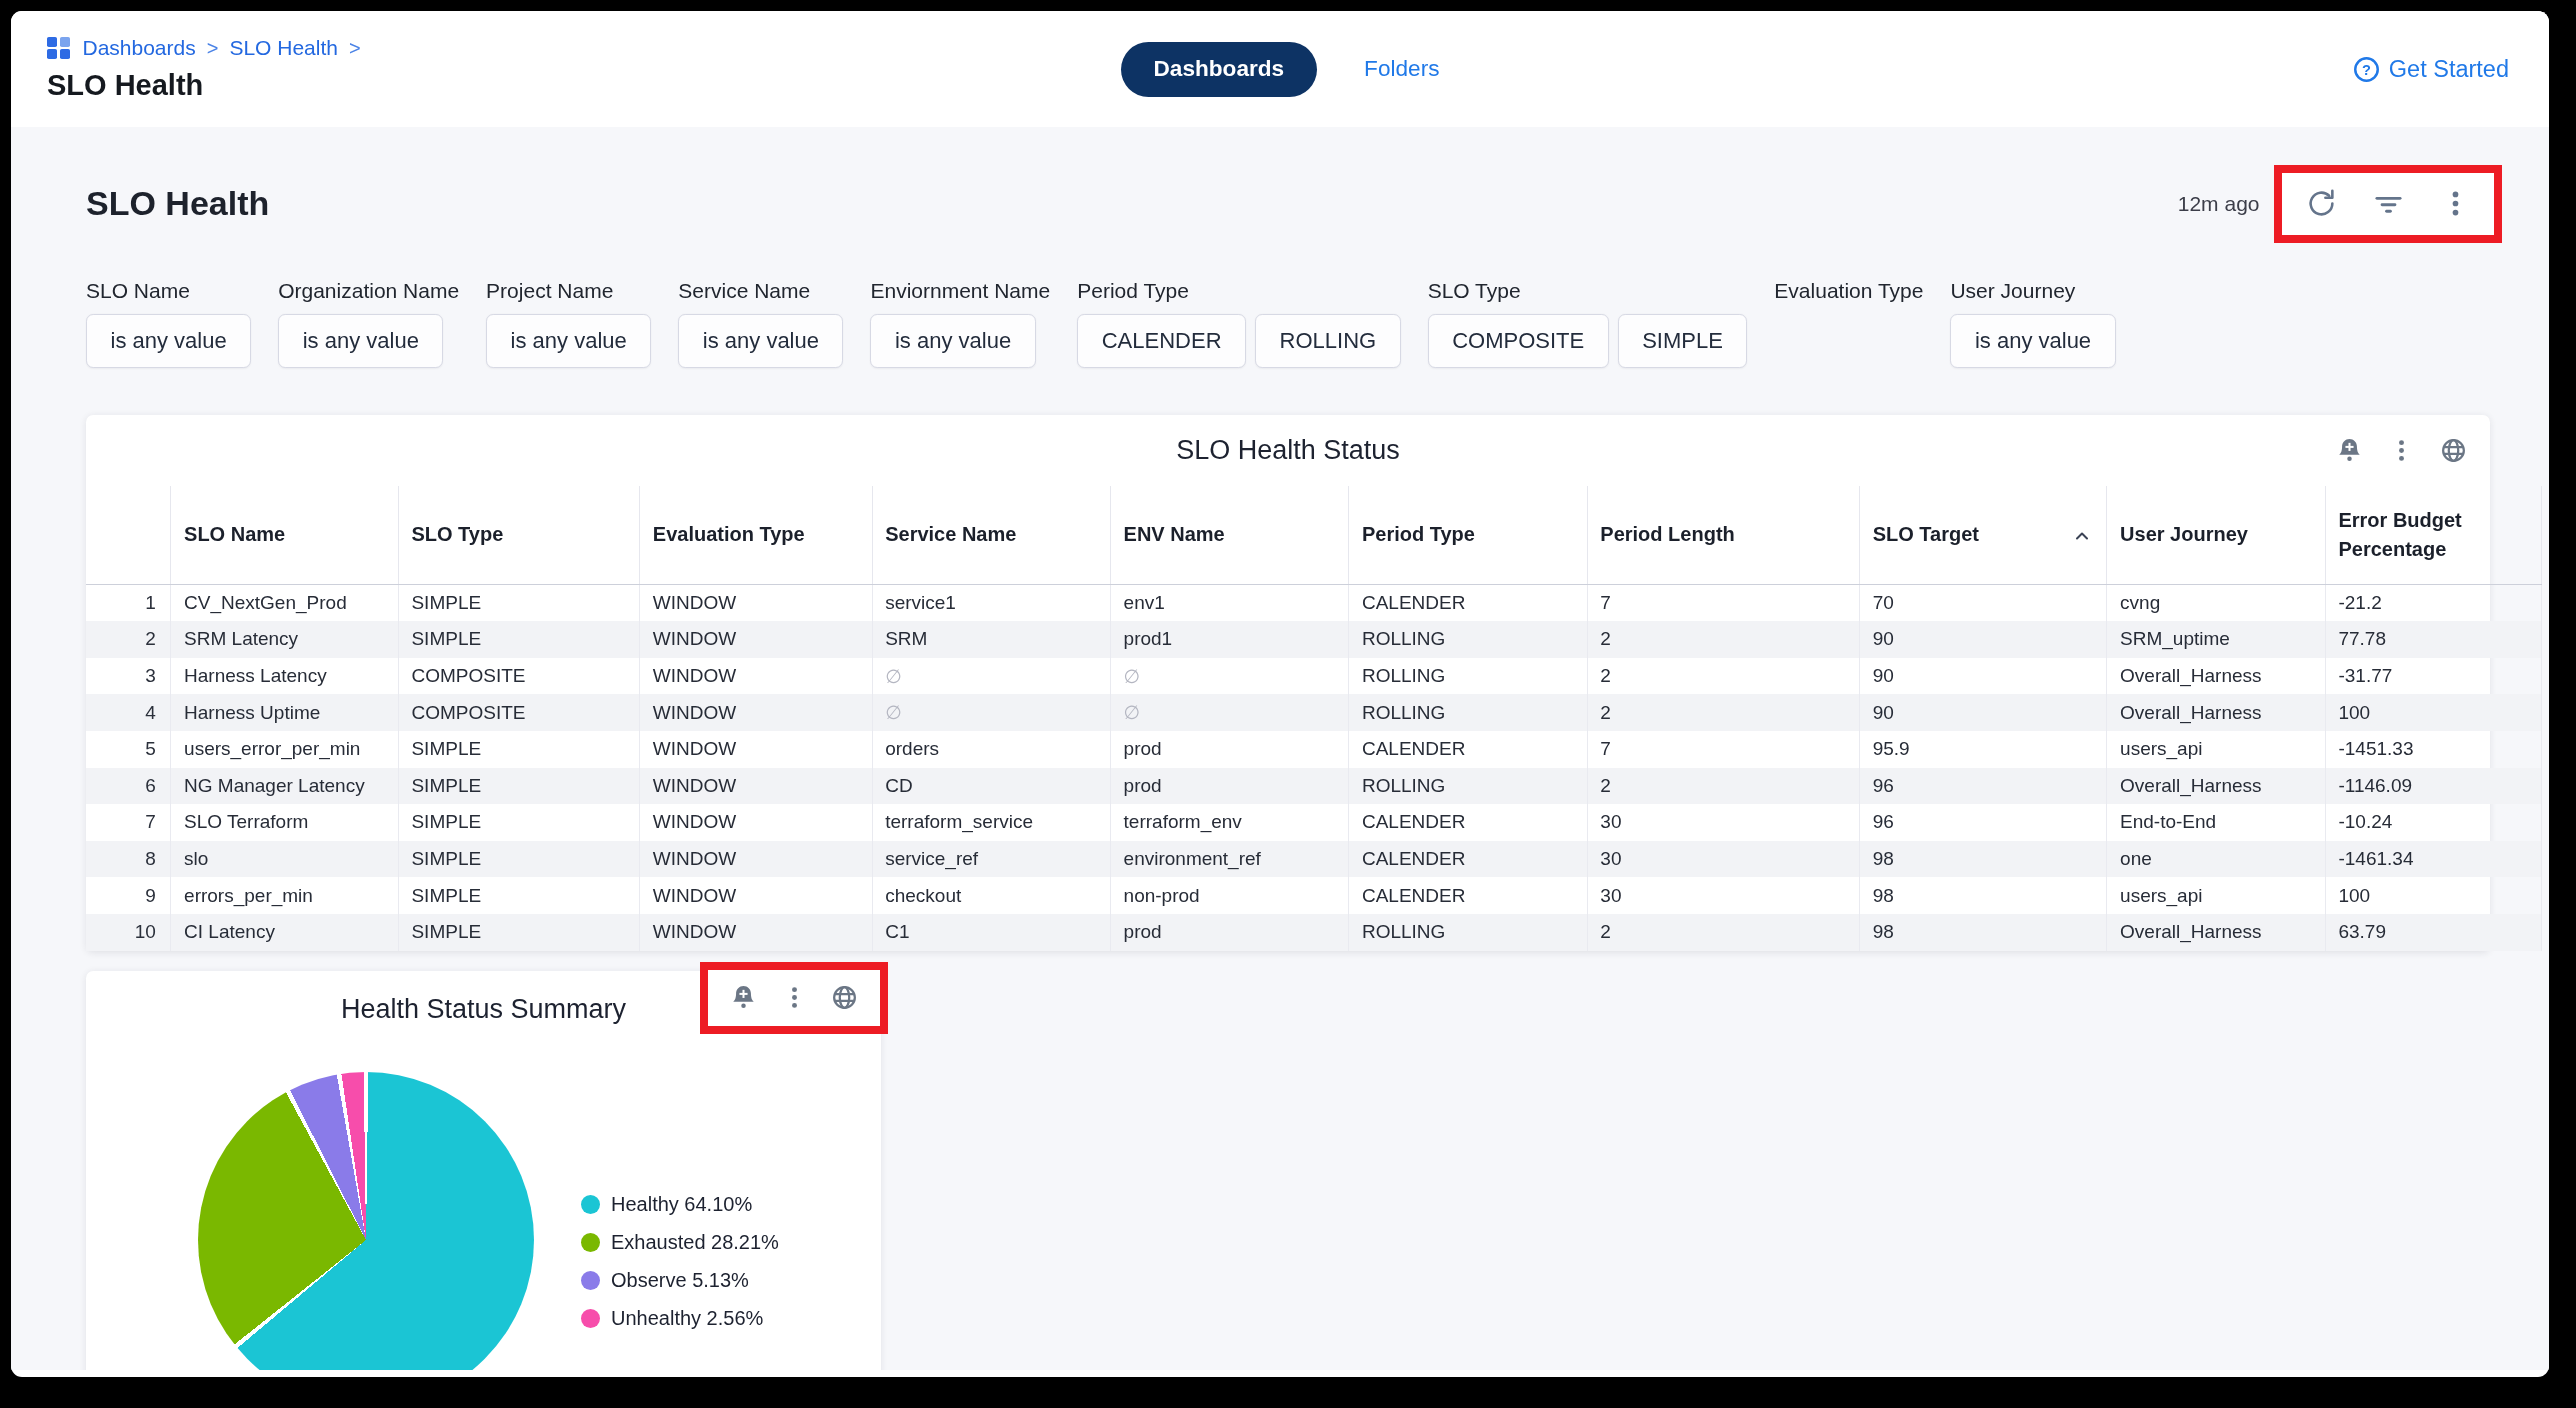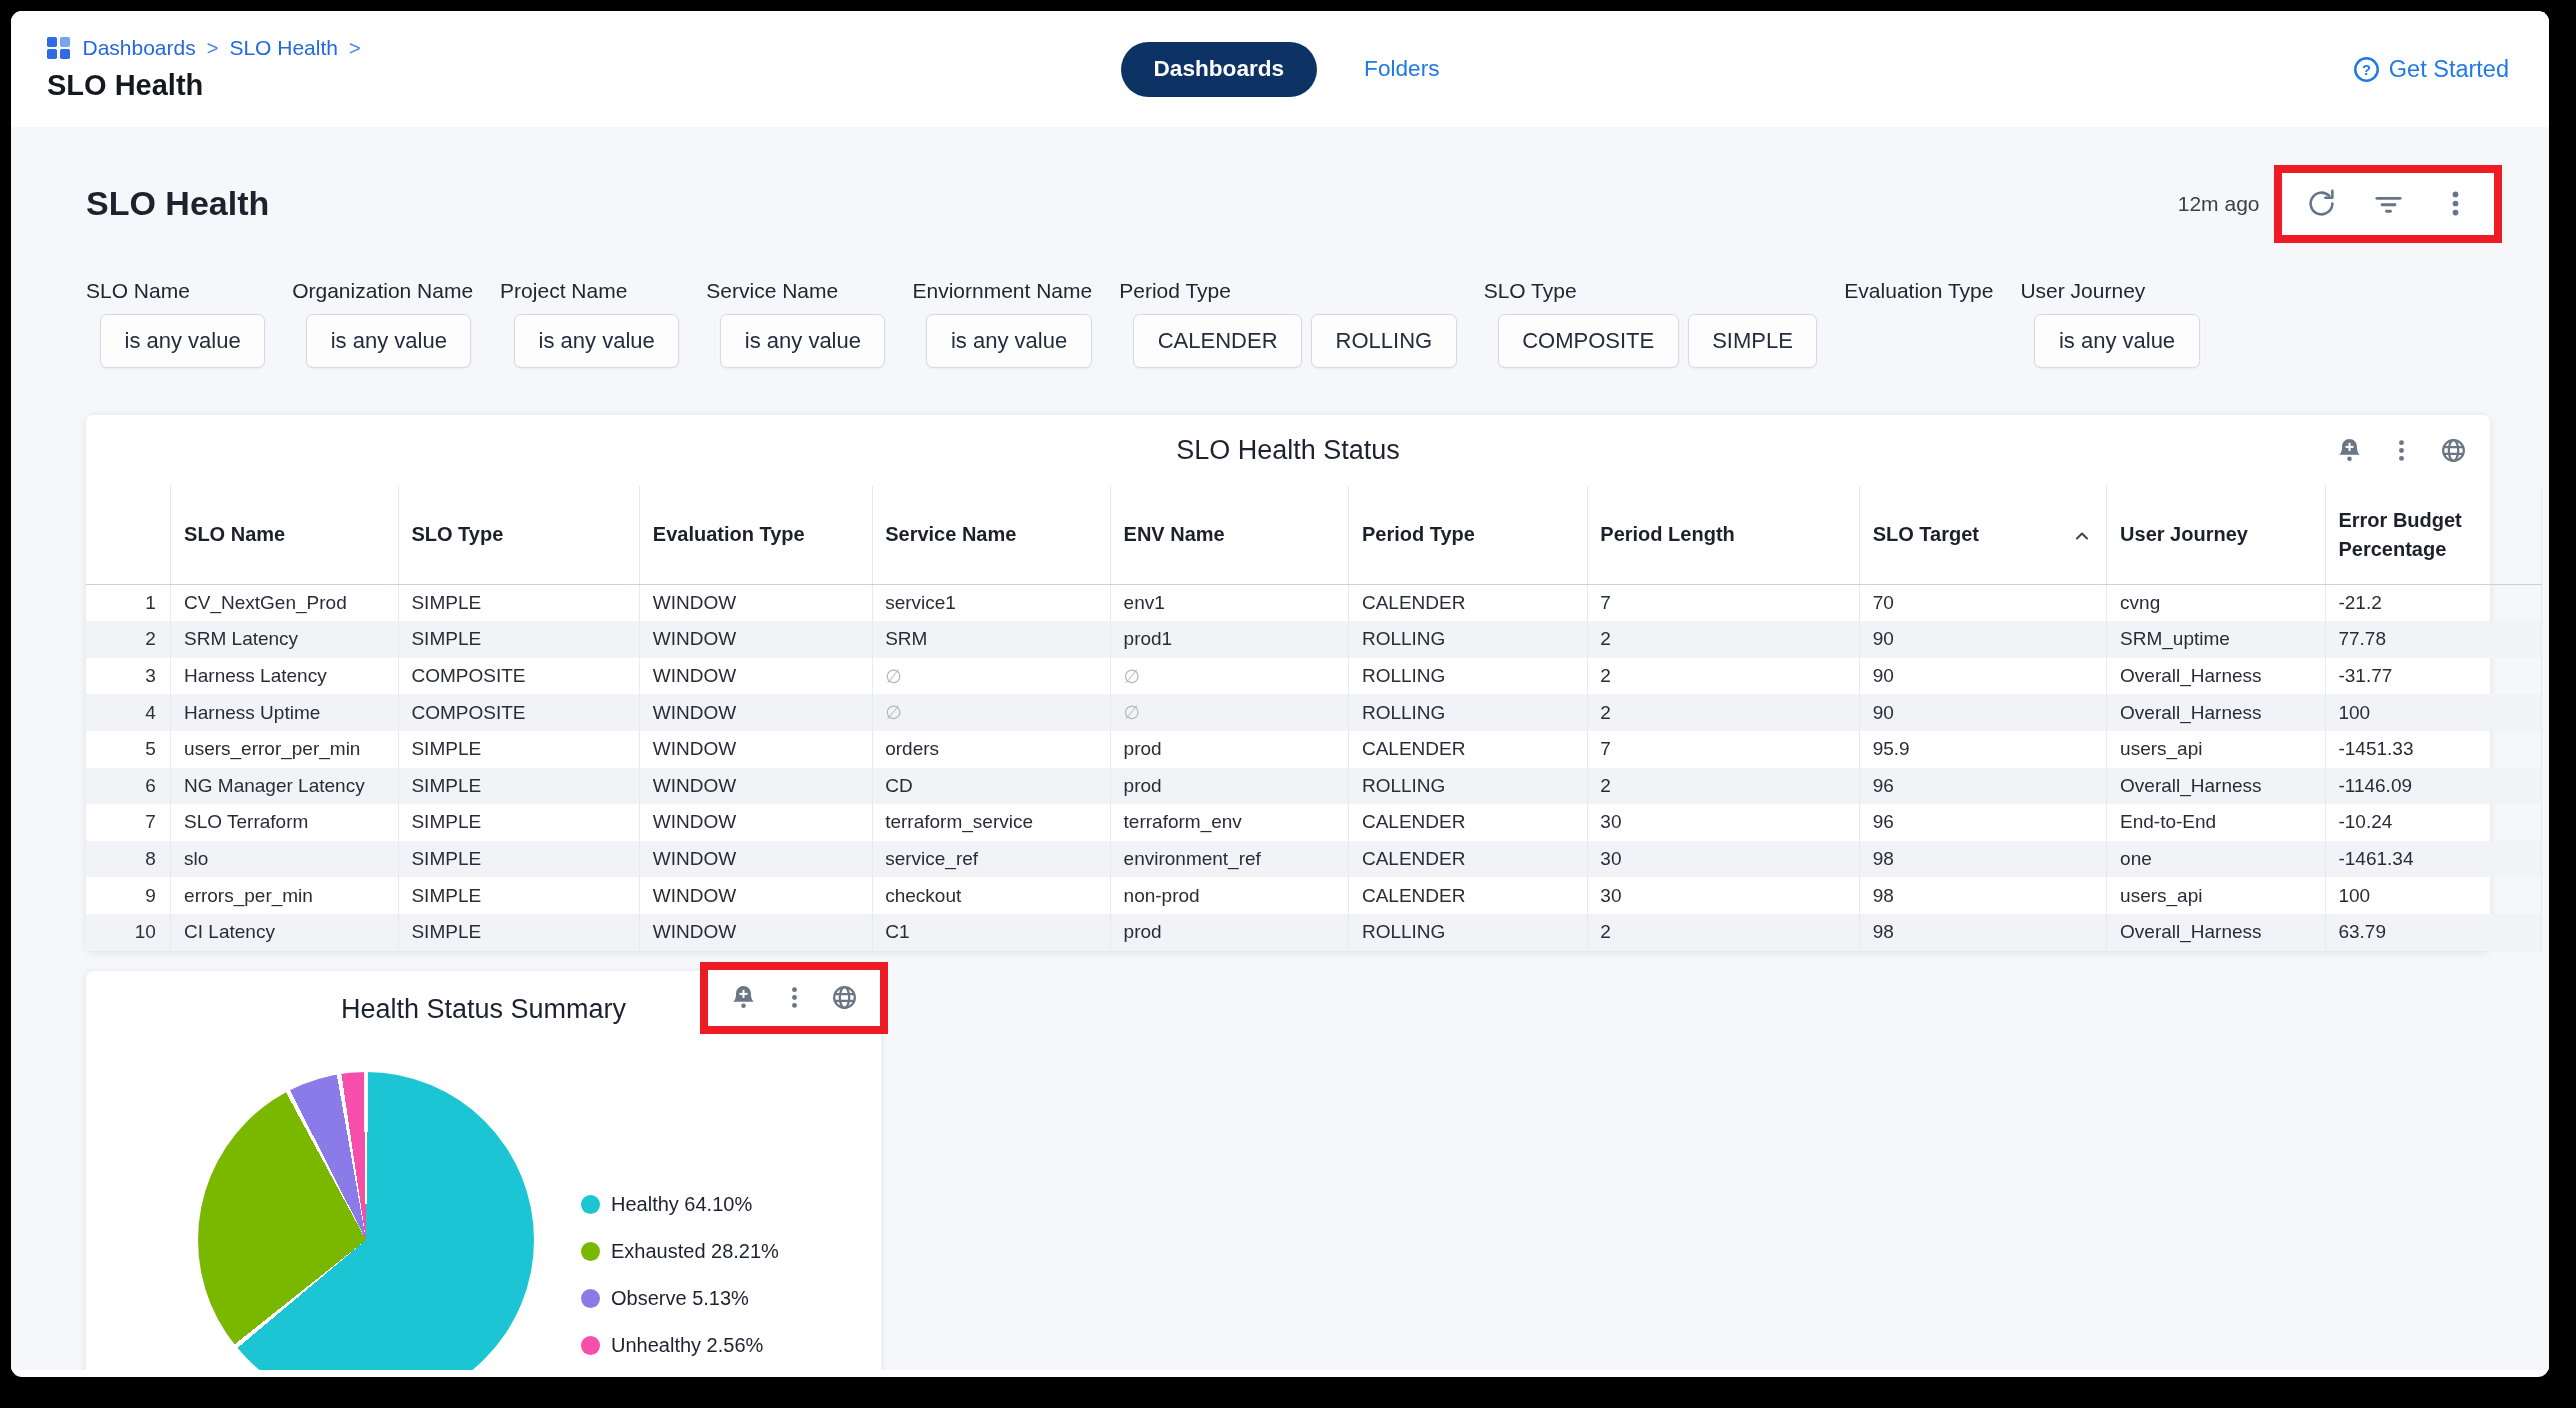--- a/index.html
+++ b/index.html
@@ -34,21 +34,21 @@
   .dash-headright{display:flex;align-items:center;gap:14.5px;}
   .lastref{font-size:21px;color:#3c3e49;}
   .annobox{border:8.1px solid #ed1c24;background:#fff;display:flex;align-items:center;}
   .toolbar{gap:36px;padding:15.4px 23.5px;}
   .iconbtn{width:31px;height:31px;color:#64748b;cursor:pointer;display:inline-flex;}
   .iconbtn svg{width:100%;height:100%;}
 
   
   .filters{display:flex;align-items:flex-start;gap:27px;margin-bottom:47px;flex-wrap:nowrap;}
   .fgroup .flabel{font-size:21px;color:#21262f;margin-bottom:11px;}
-  .fbtns{display:flex;gap:9px;margin-left:14px;}
+  .fbtns{display:flex;gap:9px;}
   .fbtn{background:#fdfdfe;border:0.9px solid #d7d9e4;border-radius:7.2px;height:54px;line-height:52px;
         padding:0 23.5px;font-size:22px;color:#232c3c;box-shadow:0 0.9px 1.8px rgba(20,20,40,.05);
         cursor:pointer;white-space:nowrap;font-family:"Liberation Sans",sans-serif;}
 
   
   .card{background:#fff;border-radius:7.2px;box-shadow:0 1.8px 7.2px rgba(40,41,61,.10);}
   #tablecard{width:2404px;position:relative;padding-bottom:0;}
   .cardtitlebar{position:relative;height:71px;display:flex;align-items:center;justify-content:center;}
   .cardtitle{font-size:27px;font-weight:500;color:#1d2230;}
   .cardicons{position:absolute;right:23.5px;top:22px;display:flex;gap:25px;align-items:center;}
@@ -70,21 +70,21 @@
   th:nth-child(7){width:212px;} th:nth-child(8){width:246px;} th:nth-child(9){width:221px;}
   th:nth-child(10){width:192px;} th:nth-child(11){width:190px;}
   .sortcaret{position:absolute;right:14.5px;top:50%;transform:translateY(-50%);width:20px;height:20px;color:#3a4254;}
 
   
   #piecard{width:795px;height:475px;margin-top:20px;position:relative;}
   #piecard .cardtitlebar{height:78px;}
   #pie-annobox{position:absolute;top:-9px;right:-7.2px;gap:23.5px;padding:14.5px 22px;}
   #pie-annobox .iconbtn{width:27px;height:27px;color:#6b7685;}
   #pie{position:absolute;left:112px;top:101px;width:336px;height:336px;border-radius:50%;}
-  #legend{position:absolute;left:495px;top:222px;display:flex;flex-direction:column;gap:24px;}
+  #legend{position:absolute;left:495px;top:222px;display:flex;flex-direction:column;gap:15px;}
   .legitem{display:flex;align-items:center;gap:11px;cursor:pointer;}
   .legdot{width:19px;height:19px;border-radius:50%;flex:none;}
   .legtext{font-size:20px;font-weight:500;color:#1d2230;white-space:nowrap;}
 </style>
 </head>
 <body>
 
 <div id="screen">
 <div id="frame">
 

